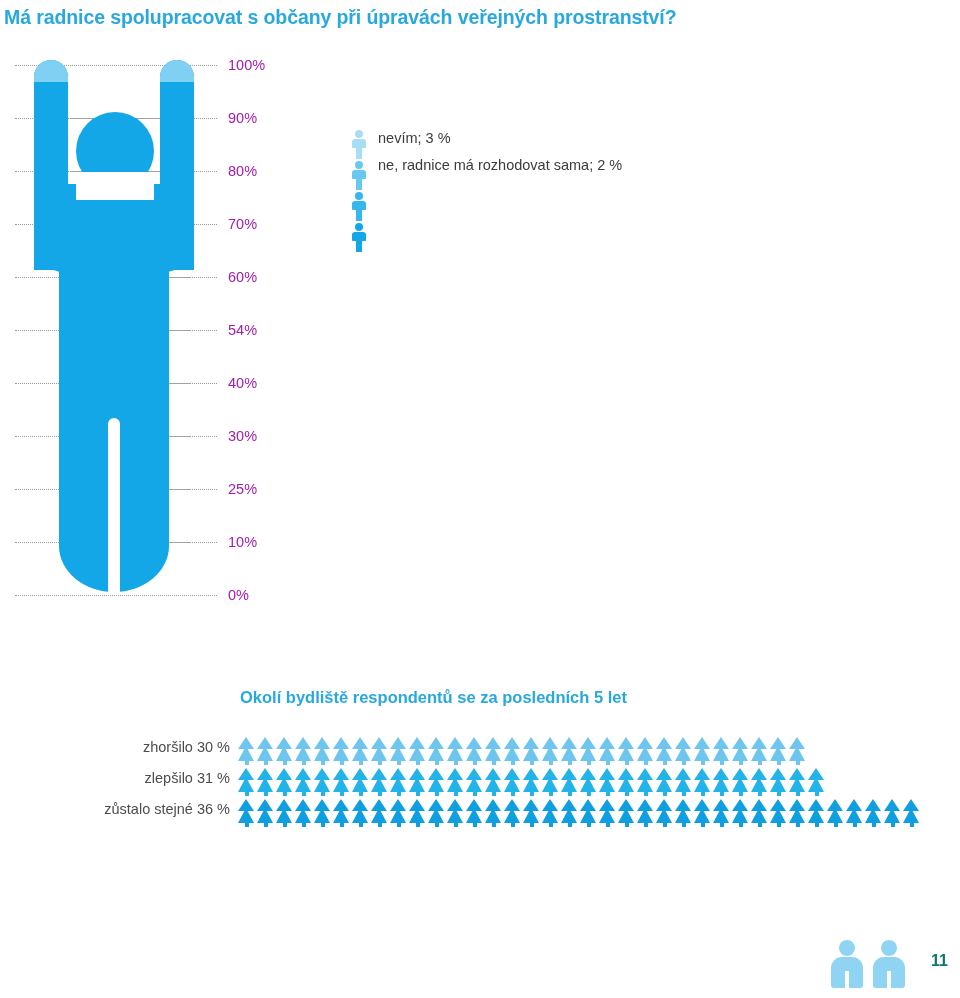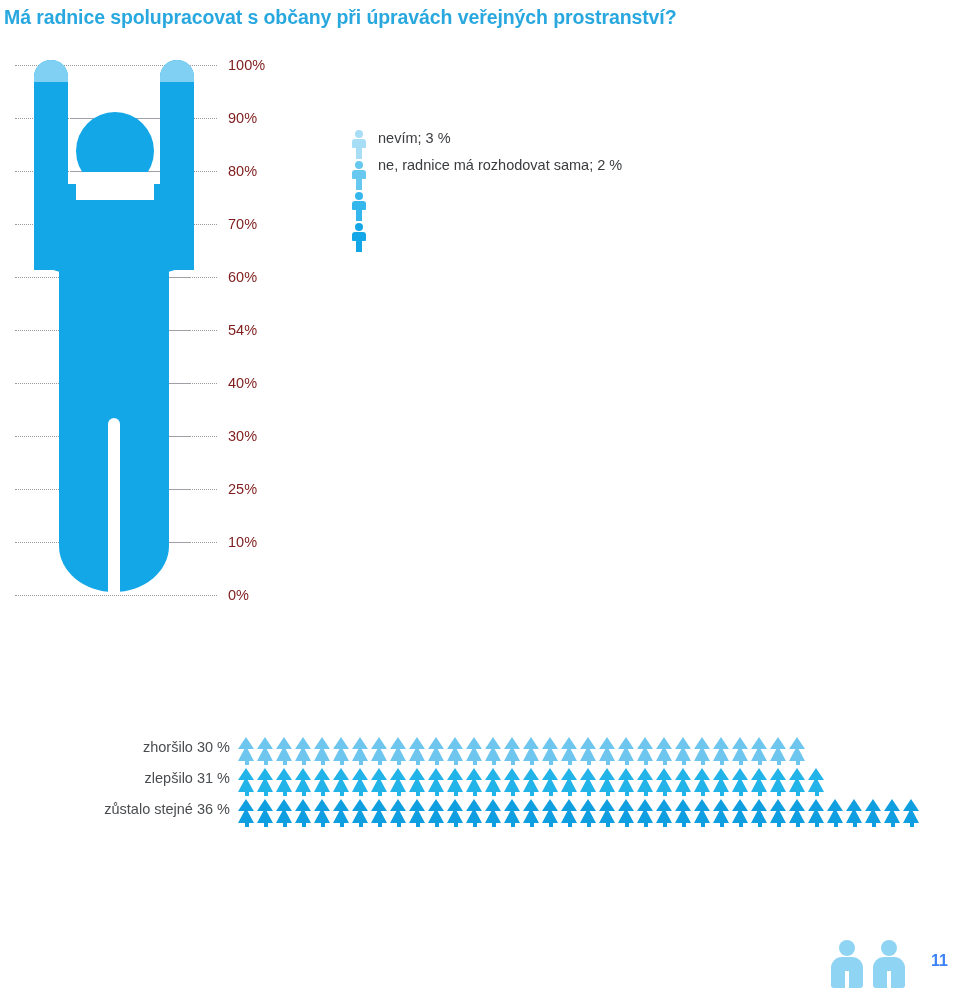--- a/index.html
+++ b/index.html
@@ -56,21 +56,21 @@
     left: 55px;
     top: -1px;
     width: 120px;
     height: 0;
     border-top: 1px solid #9ea2a6;
   }
   .tick-label {
     position: absolute;
     left: 228px;
     font-size: 14.5px;
-    color: #7f1d1d;
+    color: #a21caf;
     transform: translateY(-50%);
     white-space: nowrap;
   }
 
   
   .figure-wrap {
     position: absolute;
     left: 34px;
     top: 10px;
     width: 160px;
@@ -325,21 +325,21 @@
     width: 4px;
     height: 17px;
     background: #ffffff;
   }
   .page-number {
     position: absolute;
     right: 12px;
     top: 22px;
     font-size: 16px;
     font-weight: bold;
-    color: #3b82f6;
+    color: #0f766e;
   }
 </style>
 </head>
 <body>
 
 <div class="page-title">Má radnice spolupracovat s občany při úpravách veřejných prostranství?</div>
 
 <div class="gauge-chart">
 
   <div class="gridlines" id="gridlines">
@@ -406,20 +406,21 @@
         </div>
       </div>
     <div class="legend-rows" id="legend-rows">
         <div class="legend-row">nevím; 3 %</div>
         <div class="legend-row">ne, radnice má rozhodovat sama; 2 %</div>
       </div>
   </div>
 </div>
 
 <div class="tree-section">
+  <div class="tree-title">Okolí bydliště respondentů se za posledních 5 let</div>
   <div class="tree-rows" id="tree-rows">
       <div class="tree-row">
         <div class="tree-row-label">zhoršilo 30 %</div>
         <div class="tree-row-icons">
           <div class="tree">
             <div class="t-top" style="border-bottom: 12px solid rgb(110, 198, 238);"></div>
             <div class="t-bot" style="border-bottom: 15px solid rgb(110, 198, 238);"></div>
             <div class="t-trunk" style="background: rgb(110, 198, 238);"></div>
           </div>
           <div class="tree">

